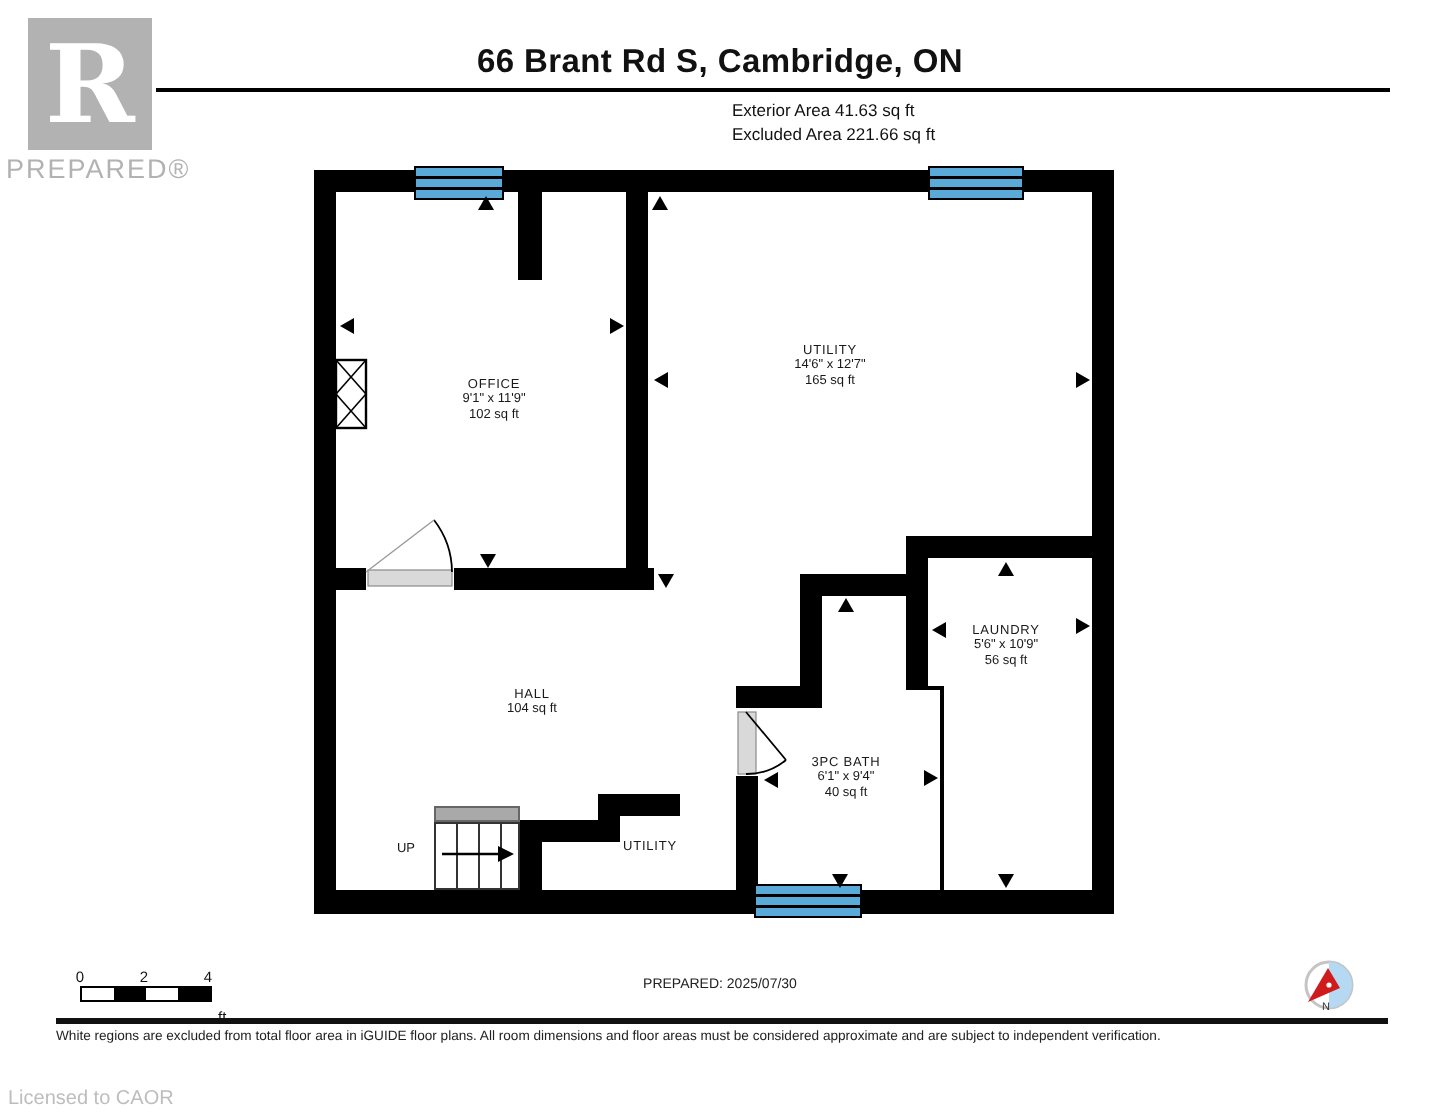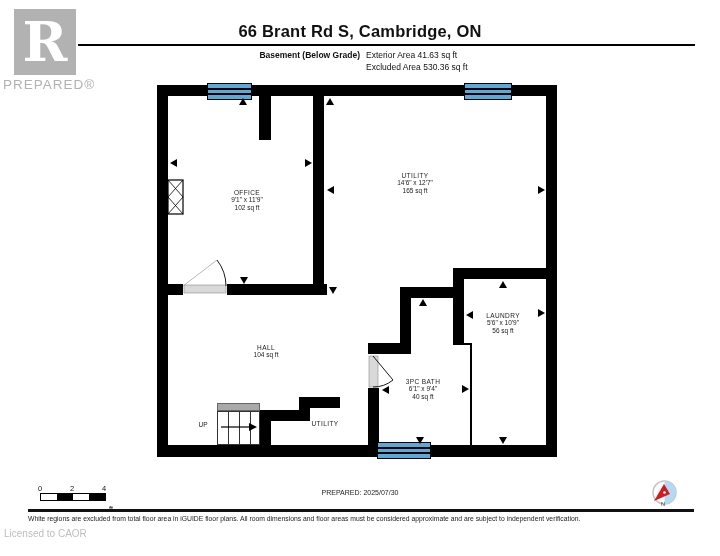--- a/index.html
+++ b/index.html
@@ -28,40 +28,39 @@
   .brand{position:absolute;left:3px;top:77px;width:100px;font-size:13.5px;color:#b2b2b2;letter-spacing:1px;}
   .stair-bar{position:absolute;left:217px;top:403px;width:43px;height:8px;background:#a9a9a9;border:1px solid #666;box-sizing:border-box;}
   .stair-box{position:absolute;left:217px;top:411px;width:43px;height:34px;border:1px solid #333;box-sizing:border-box;background:#fff;}
   .tread{position:absolute;top:411px;width:1px;height:34px;background:#333;}
   .scale-num{position:absolute;top:484px;width:10px;text-align:center;font-size:7.5px;}
   .scale-bar{position:absolute;left:40px;top:493px;width:64px;height:6px;border:1px solid #000;display:flex;}
   .scale-bar div{width:16px;height:100%;}
   .prepared{position:absolute;left:280px;top:489px;width:160px;text-align:center;font-size:7px;color:#222;}
   .footline{position:absolute;left:28px;top:509px;width:666px;height:2.5px;background:#111;}
   .disclaimer{position:absolute;left:28px;top:515px;width:684px;font-size:6.8px;color:#222;}
-  .license{position:absolute;left:4px;top:528px;font-size:10px;color:#bdbdbd;}
+  .license{position:absolute;left:4px;top:544px;font-size:10px;color:#bdbdbd;}
   svg.overlay{position:absolute;left:0;top:0;pointer-events:none;}
   .nlabel{position:absolute;left:661px;top:501px;font-size:5.5px;color:#333;}
 </style>
 </head>
 <body>
 
 <div class="page">
 
   <div class="logo-box">
     <span>R</span>
   </div>
   <div class="brand">PREPARED®</div>
 
   <div class="title">66 Brant Rd S, Cambridge, ON</div>
   <div class="hline" style="left:78px;top:44px;width:617px;height:1.8px;"></div>
 
-  <div class="sub" style="left:180px;top:50px;width:180px;text-align:right;font-weight:bold;">Basement (Below Grade)</div>
   <div class="sub" style="left:366px;top:50px;">Exterior Area 41.63 sq ft</div>
-  <div class="sub" style="left:366px;top:62px;">Excluded Area 530.36 sq ft</div>
+  <div class="sub" style="left:366px;top:62px;">Excluded Area 221.66 sq ft</div>
 
   <div class="wall" style="left:157px;top:85px;width:400px;height:11px;"></div>
   <div class="wall" style="left:157px;top:85px;width:11px;height:372px;"></div>
   <div class="wall" style="left:546px;top:85px;width:11px;height:372px;"></div>
   <div class="wall" style="left:157px;top:445px;width:400px;height:12px;"></div>
 
   <div class="wall" style="left:313px;top:96px;width:11px;height:199px;"></div>
   <div class="wall" style="left:157px;top:284px;width:26px;height:11px;"></div>
   <div class="wall" style="left:227px;top:284px;width:100px;height:11px;"></div>
   <div class="wall" style="left:259px;top:96px;width:12px;height:44px;"></div>

